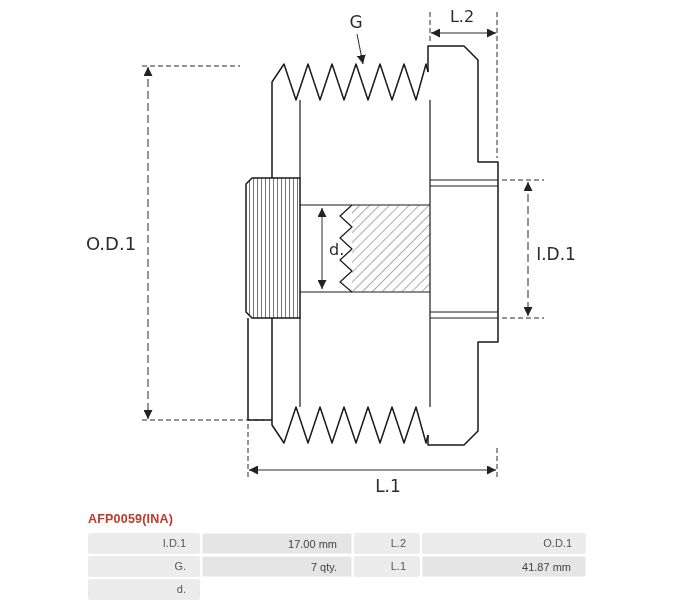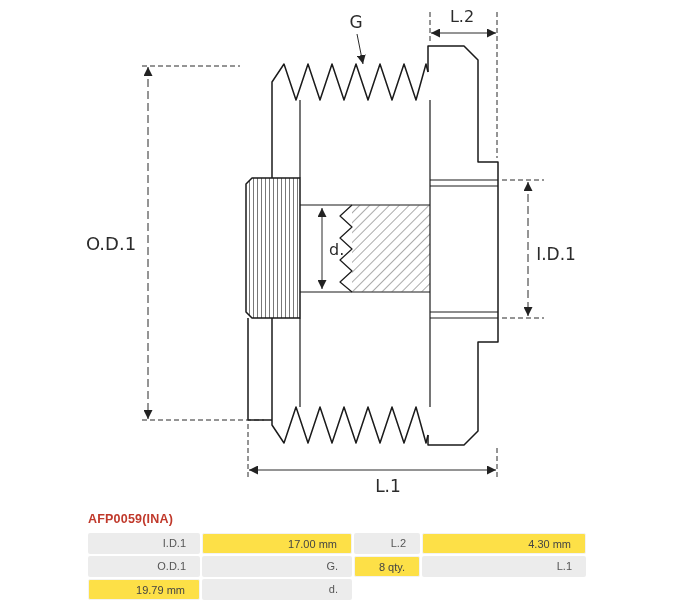--- a/index.html
+++ b/index.html
@@ -23,21 +23,21 @@
     gap:2px;
     width:498px;
     font-size:11px; color:#555;
   }
   .cell {
     box-sizing:border-box; height:21px; line-height:21px;
     text-align:right; padding-right:14px; border-radius:2px;
     white-space:nowrap; overflow:hidden;
   }
   .cell.lbl { background:#ececec; color:#555; }
-  .cell.val { background:#fde047; border:1px solid #f2f2f2; color:#444; }
+  .cell.val { background:#e5e5e5; border:1px solid #f2f2f2; color:#444; }
 </style>
 </head>
 <body>
 
 <div class="page">
 
   <div class="drawing-wrap">
     <svg width="674" height="505" viewBox="0 0 674 505">
       <defs>
         <marker id="arr" viewBox="0 0 10 10" refX="10" refY="5" markerWidth="9" markerHeight="9" orient="auto-start-reverse" markerUnits="strokeWidth">
@@ -130,24 +130,23 @@
     </svg>
   </div>
 
   <div class="part-number">AFP0059(INA)</div>
 
   <div class="spec-table">
 
     <div class="cell lbl">I.D.1</div>
     <div class="cell val">17.00 mm</div>
     <div class="cell lbl">L.2</div>
-    <div class="cell val">4.30 mm</div>
 
     <div class="cell lbl">O.D.1</div>
     <div class="cell lbl">G.</div>
-    <div class="cell val">8 qty.</div>
+    <div class="cell val">7 qty.</div>
 
     <div class="cell lbl">L.1</div>
-    <div class="cell val">19.79 mm</div>
+    <div class="cell val">41.87 mm</div>
     <div class="cell lbl">d.</div>
   </div>
 
 </div>
 
 </body></html>

